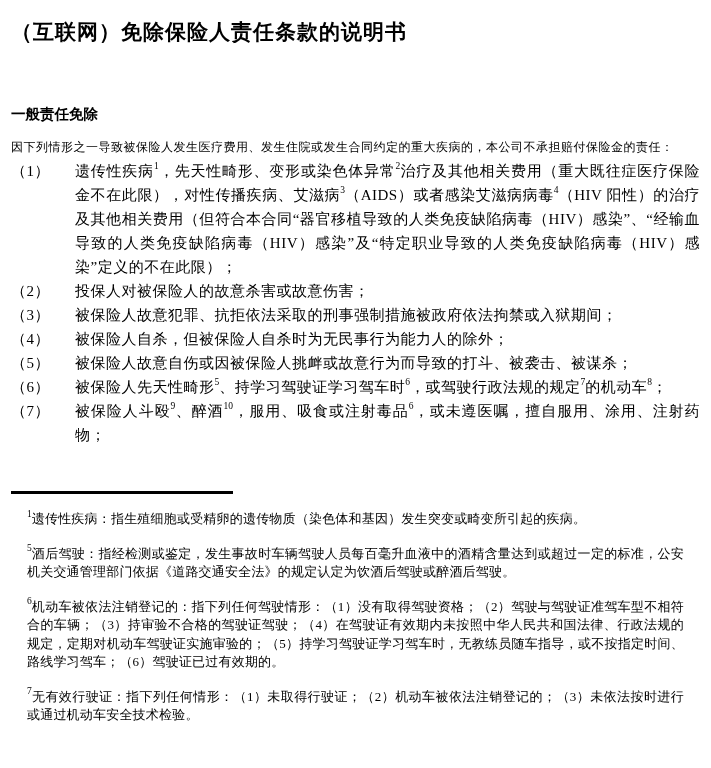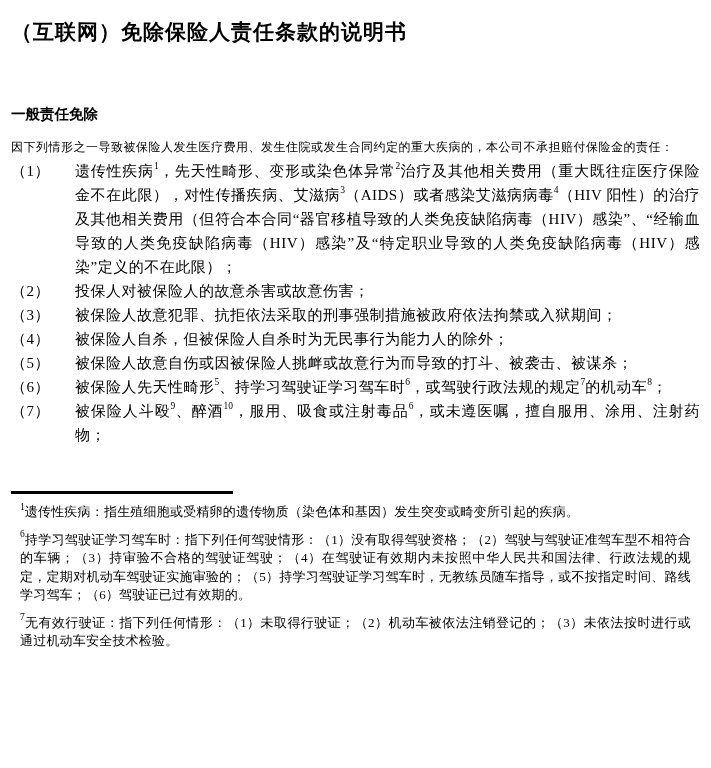--- a/index.html
+++ b/index.html
@@ -61,21 +61,21 @@
     border-top: 3px solid #000000;
     margin: 44px 0 0 0;
   }
   .footnotes {
     margin-top: 3px;
     font-size: 13px;
     letter-spacing: 0.2px;
     line-height: 18.5px;
     text-align: justify;
   }
-  .footnote { margin: 9px; }
+  .footnote { margin: 16px; }
 </style>
 </head>
 <body>
 
 <div class="page">
   <h1 class="doc-title">（互联网）免除保险人责任条款的说明书</h1>
   <h2 class="section-heading">一般责任免除</h2>
   <p class="intro">因下列情形之一导致被保险人发生医疗费用、发生住院或发生合同约定的重大疾病的，本公司不承担赔付保险金的责任：</p>
   <div class="items" id="items">
       <div class="item">
@@ -103,16 +103,17 @@
         <span class="item-text"><span>被保险人</span><span class="bold">先天性畸形</span><sup class="bold">5</sup><span class="bold">、</span><span class="bold">持学习驾驶证学习驾车时</span><sup class="bold">6</sup><span>，或驾驶</span><span class="bold">行政法规的规定</span><sup class="bold">7</sup><span>的</span><span class="bold">机动车</span><sup class="bold">8</sup><span>；</span></span>
       </div>
       <div class="item">
         <span class="item-num">（7）</span>
         <span class="item-text"><span>被保险人</span><span class="bold">斗殴</span><sup class="bold">9</sup><span class="bold">、</span><span class="bold">醉酒</span><sup class="bold">10</sup><span>，服用、吸食或注射</span><span class="bold">毒品</span><sup class="bold">6</sup><span>，或未遵医嘱，擅自服用、涂用、注射药物；</span></span>
       </div>
     </div>
   <div class="footnote-sep"></div>
   <div class="footnotes" id="footnotes">
       <div class="footnote"><sup class="bold">1</sup><span class="bold">遗传性疾病：</span><span>指生殖细胞或受精卵的遗传物质（染色体和基因）发生突变或畸变所引起的疾病。</span></div>
-      <div class="footnote"><sup class="bold">6</sup><span class="bold">持学习驾驶证学习驾车时：</span><span>指下列任何驾驶情形：（1）没有取得驾驶资格；（2）驾驶与驾驶证准驾车型不相符合的车辆；（3）持审验不合格的驾驶证驾驶；（4）在驾驶证有效期内未按照中华人民共和国法律、行政法规的规定，定期对机动车驾驶证实施审验的；（5）持学习驾驶证学习驾车时，无教练员随车指导，或不按指定时间、路线学习驾车；（6）驾驶证已过有效期的。</span></div>
+      <div class="footnote"><sup class="bold">5</sup><span class="bold">酒后驾驶：</span><span>指经检测或鉴定，发生事故时车辆驾驶人员每百毫升血液中的酒精含量达到或超过一定的标准，公安机关交通管理部门依据《道路交通安全法》的规定认定为饮酒后驾驶或醉酒后驾驶。</span></div>
+      <div class="footnote"><sup class="bold">6</sup><span class="bold">机动车被依法注销登记的：</span><span>指下列任何驾驶情形：（1）没有取得驾驶资格；（2）驾驶与驾驶证准驾车型不相符合的车辆；（3）持审验不合格的驾驶证驾驶；（4）在驾驶证有效期内未按照中华人民共和国法律、行政法规的规定，定期对机动车驾驶证实施审验的；（5）持学习驾驶证学习驾车时，无教练员随车指导，或不按指定时间、路线学习驾车；（6）驾驶证已过有效期的。</span></div>
       <div class="footnote"><sup class="bold">7</sup><span class="bold">无有效行驶证：</span><span>指下列任何情形：（1）未取得行驶证；（2）机动车被依法注销登记的；（3）未依法按时进行或通过机动车安全技术检验。</span></div>
     </div>
 </div>
 
 </body></html>

